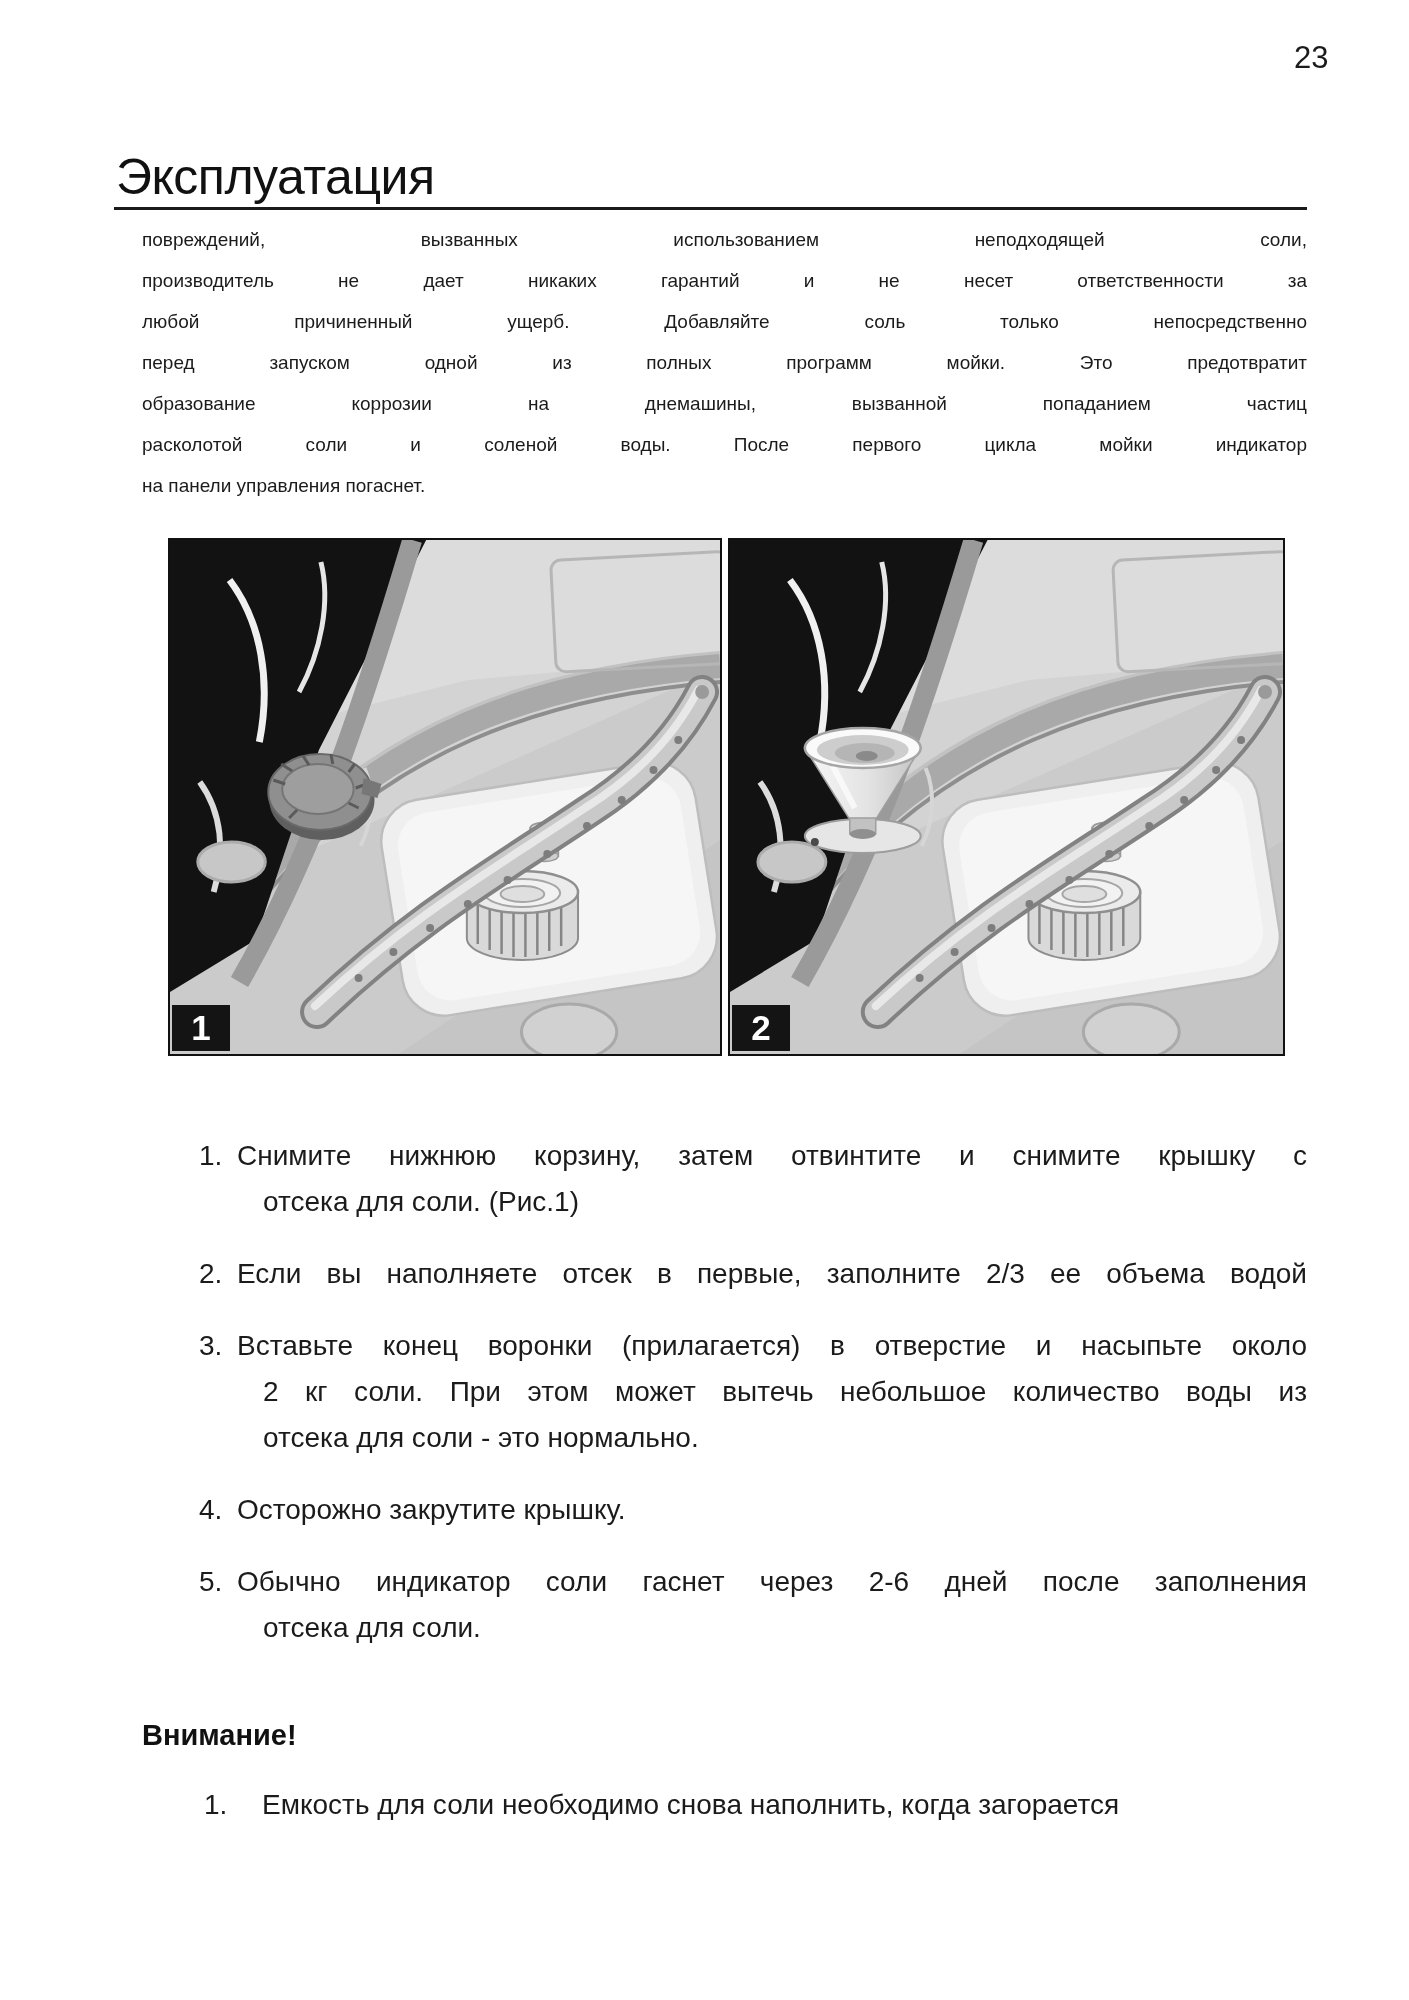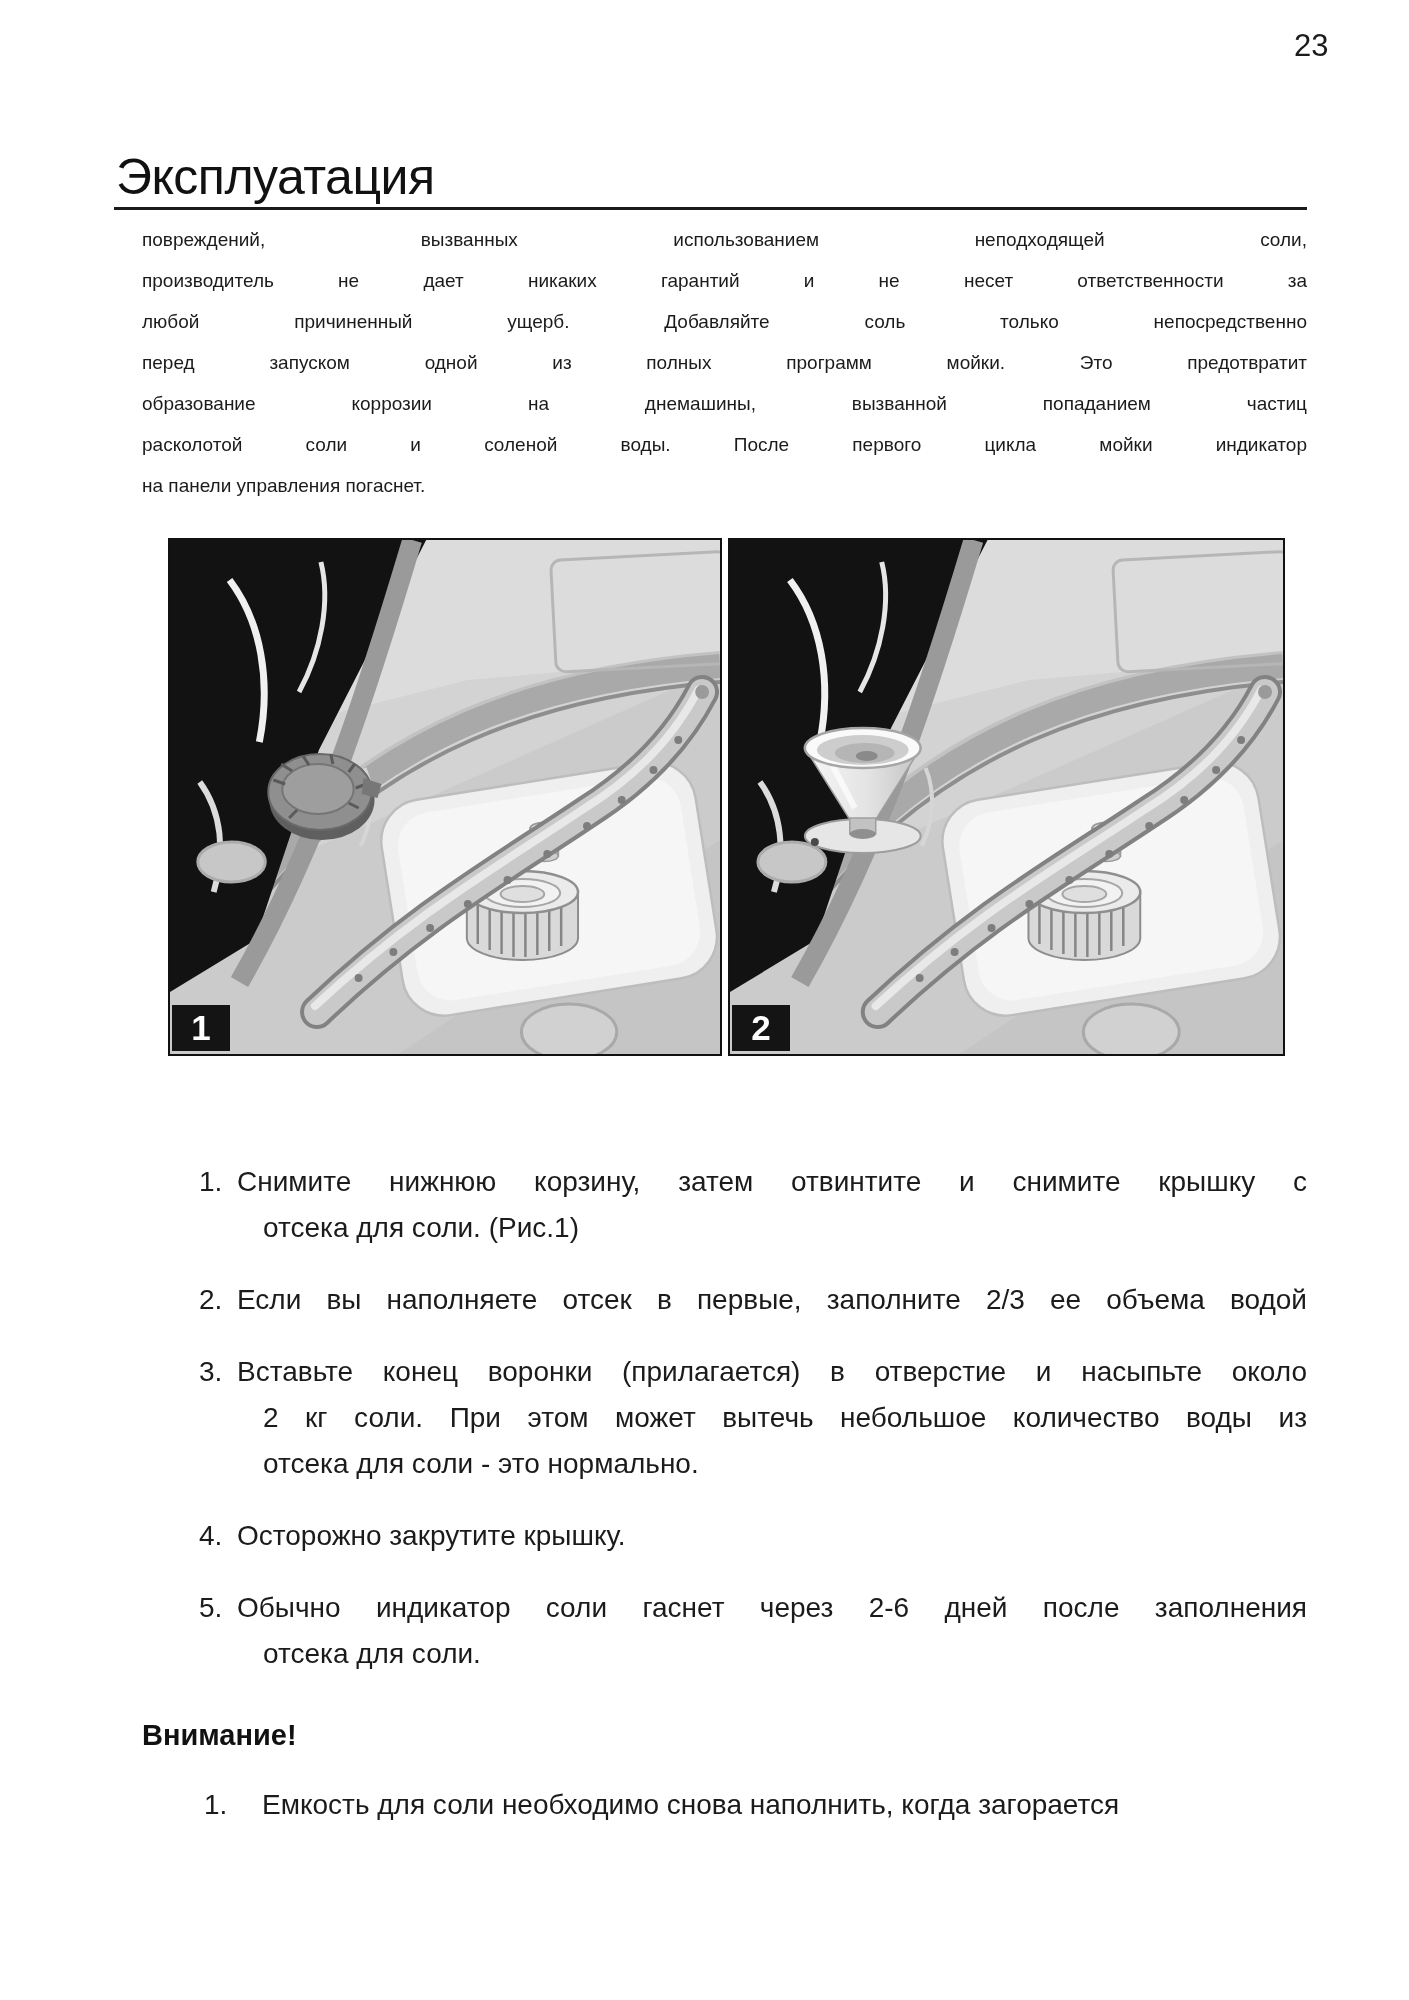--- a/index.html
+++ b/index.html
@@ -1,39 +1,39 @@
 <!DOCTYPE html>
 <html><head>
 <meta charset="utf-8">
 <style>
   html,body{margin:0;padding:0;background:#ffffff;}
   .page{
     position:relative;width:1409px;height:2000px;background:#ffffff;overflow:hidden;
     font-family:"Liberation Sans","DejaVu Sans",sans-serif;color:#1b1b1b;
   }
-  .page-number{position:absolute;left:1294px;top:28px;font-size:31px;color:#1b1b1b;}
+  .page-number{position:absolute;left:1294px;top:40px;font-size:31px;color:#1b1b1b;}
   .doc-title{position:absolute;left:116px;top:118px;font-size:50px;font-weight:400;letter-spacing:-0.5px;color:#111;line-height:1;}
   .title-rule{position:absolute;left:114px;top:207px;width:1193px;height:3px;background:#1a1a1a;}
 
   .intro{position:absolute;left:142px;top:219px;width:1165px;font-size:19px;line-height:41px;}
   .jl{text-align:justify;text-align-last:justify;}
   .pl{text-align:left;}
 
   .figures{position:absolute;left:168px;top:538px;display:flex;gap:6px;}
   .fig{position:relative;width:554px;height:518px;border:2px solid #111;box-sizing:border-box;background:#d3d3d3;}
   .fig svg{display:block;width:100%;height:100%;}
   .fig-badge{
     position:absolute;left:2px;bottom:3px;width:58px;height:46px;background:#141414;color:#fff;
     display:flex;align-items:center;justify-content:center;font-size:35px;font-weight:700;
   }
 
   .steps{position:absolute;left:142px;top:1133px;width:1165px;font-size:28px;line-height:46px;}
   .step{position:relative;padding-left:121px;margin-bottom:26px;}
   .step-num{position:absolute;left:57px;top:0;}
-  .ln-first{margin-left:-26px;margin-top:26px;}
+  .ln-first{margin-left:-26px;}
 
   .warning-heading{position:absolute;left:142px;top:1719px;font-size:29px;font-weight:700;color:#111;}
   .warn-item{position:absolute;left:142px;top:1789px;width:1165px;font-size:28px;}
   .warn-item .wnum{position:absolute;left:62px;top:0;}
   .warn-item .wtext{padding-left:120px;}
 
   .logo{position:absolute;left:458px;top:1856px;display:flex;align-items:flex-start;}
   .logo-mark{width:104px;height:86px;margin-right:6px;flex:none;}
   .brand{white-space:nowrap;color:#3a3a3c;font-weight:700;line-height:1;}
   .brand .init{font-size:42px;letter-spacing:1px;}

